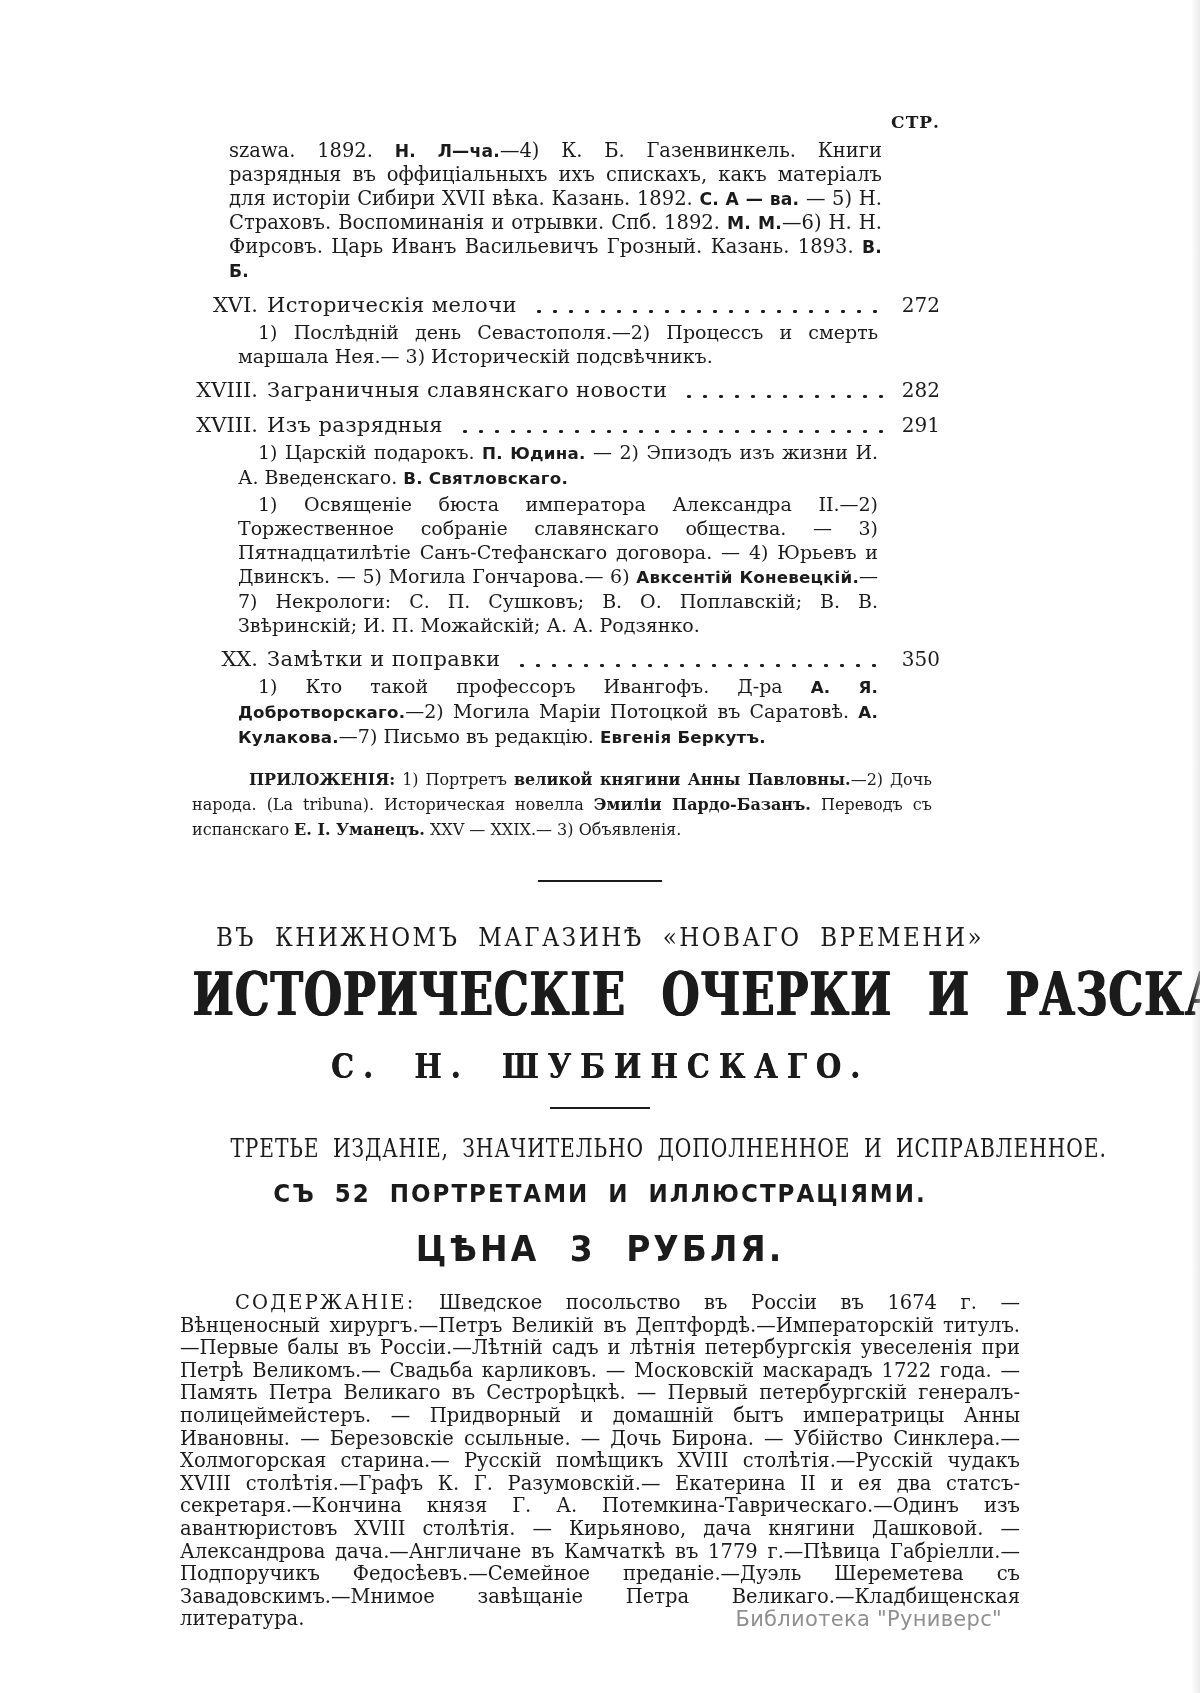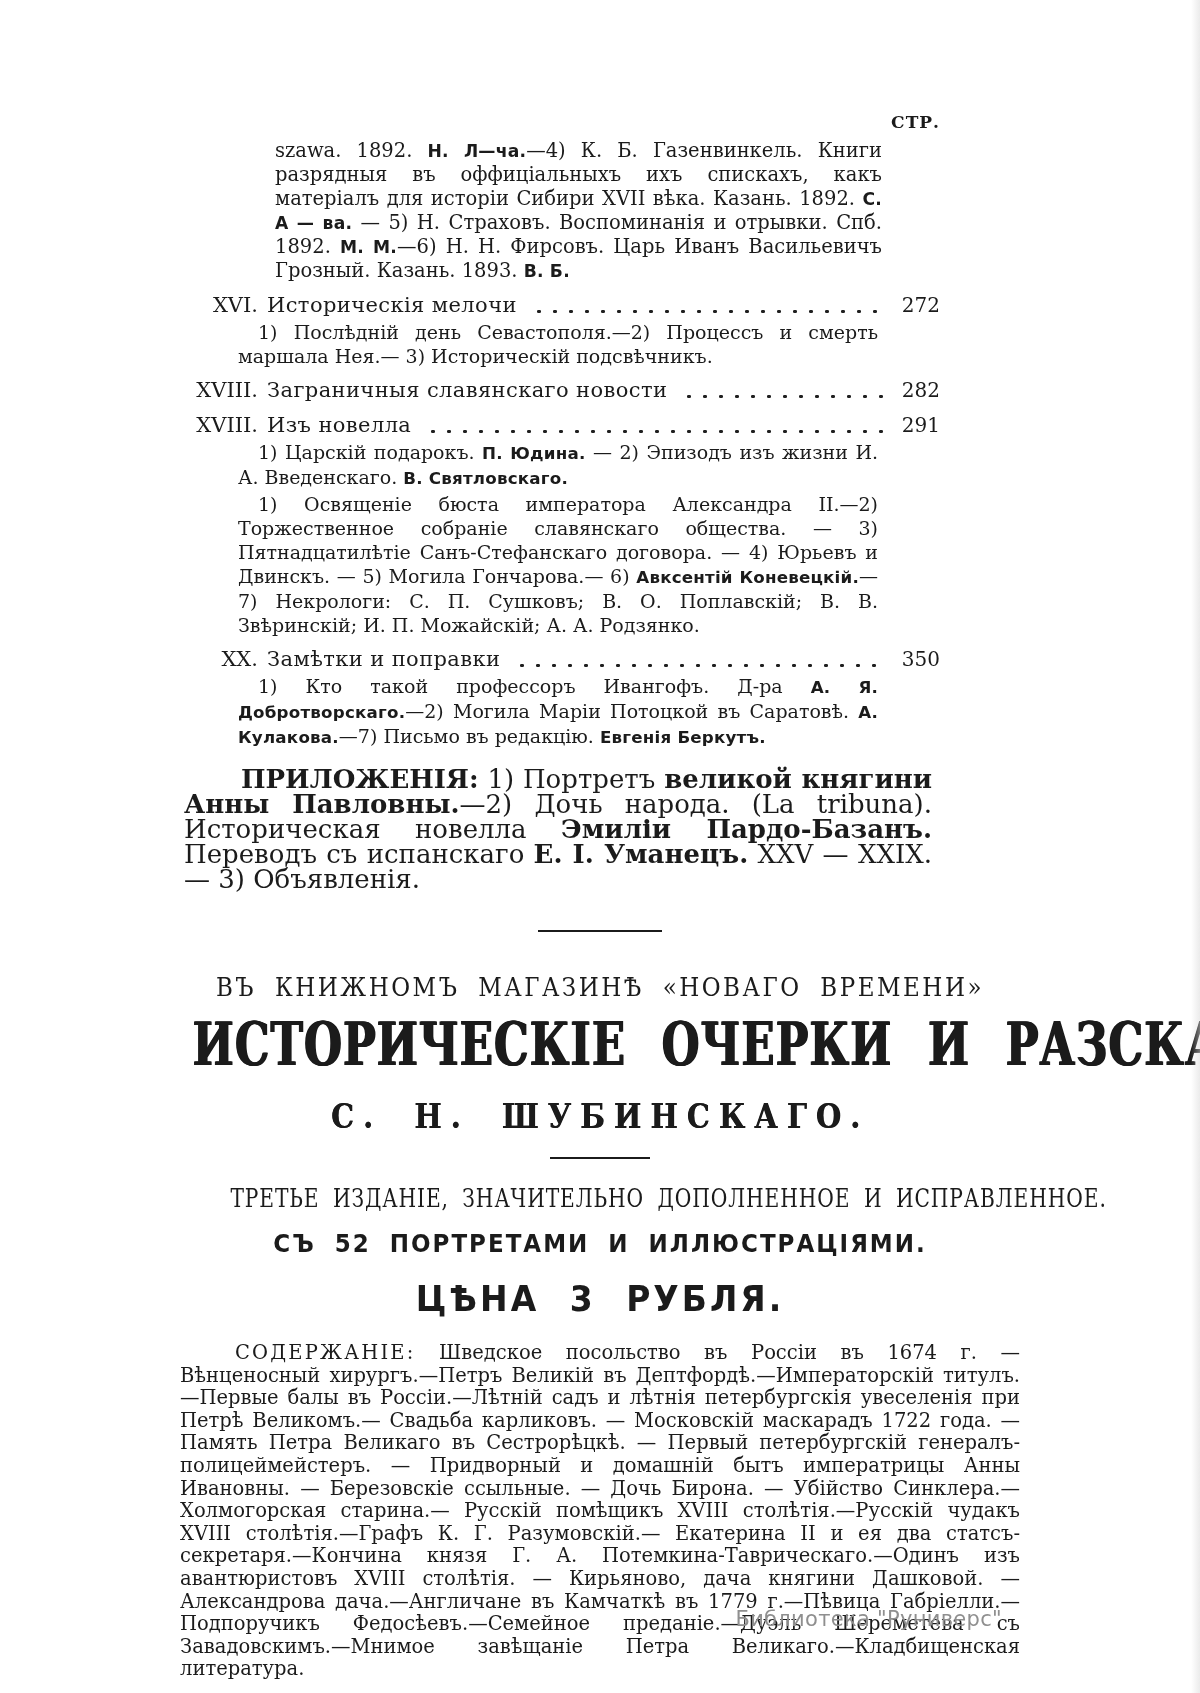--- a/index.html
+++ b/index.html
@@ -27,21 +27,21 @@
   .header-row {
     width: 760px; margin: 112px 0 0 180px;
     text-align: right;
     font-size: 17px; font-weight: bold; letter-spacing: 1px;
   }
 
   
   .toc { width: 760px; margin: 0 0 0 180px; }
 
   p.cont {
-    margin: 7px 58px 0 95px;
+    margin: 7px 58px 0 49px;
     text-align: justify;
     font-size: 19.5px; line-height: 24px;
   }
 
   .entry {
     display: flex; align-items: baseline;
     margin-top: 9px;
     font-size: 21px; line-height: 26px;
   }
   .entry .num { flex: 0 0 78px; text-align: right; padding-right: 9px; }
@@ -57,24 +57,24 @@
   .entry .pagenum { flex: 0 0 46px; text-align: right; font-size: 20px; }
 
   p.note {
     margin: 2px 62px 0 58px;
     text-indent: 20px;
     text-align: justify;
     font-size: 19px; line-height: 24px;
   }
 
   p.appendix {
-    margin: 18px 8px 0 4px;
+    margin: 18px 8px 0 12px;
     text-indent: 57px;
     text-align: justify;
-    font-size: 26px; line-height: 25px;
+    font-size: 16px; line-height: 25px;
   }
 
   
   .seg-r { }
   .seg-b { font-weight: bold; }
   .seg-sp { letter-spacing: 2.2px; }
   .seg-g {
     font-family: "DejaVu Sans", sans-serif;
     font-weight: bold; font-size: 0.88em; letter-spacing: .2px;
   }
@@ -171,21 +171,21 @@
 
     <div class="entry">
       <span class="num">XVIII.</span>
       <span class="title">Заграничныя славянскаго новости</span>
       <span class="leader"></span>
       <span class="pagenum">282</span>
     </div>
 
     <div class="entry">
       <span class="num">XVIII.</span>
-      <span class="title">Изъ новелла</span>
+      <span class="title">Изъ разрядныя</span>
       <span class="leader"></span>
       <span class="pagenum">291</span>
     </div>
     <p class="note"><span class="seg-r">1) Царскій подарокъ. </span><span class="seg-g">П. Юдина.</span><span class="seg-r"> — 2) Эпизодъ изъ жизни И. А. Введенскаго. </span><span class="seg-g">В. Святловскаго.</span></p>
 
     <p class="note"><span class="seg-r">1) Освященіе бюста императора Александра II.—2) Торжественное собраніе славянскаго общества. — 3) Пятнадцатилѣтіе Санъ-Стефанскаго договора. — 4) Юрьевъ и Двинскъ. — 5) Могила Гончарова.— 6) </span><span class="seg-g">Авксентій Коневецкій.</span><span class="seg-r">— 7) Некрологи: С. П. Сушковъ; В. О. Поплавскій; В. В. Звѣринскій; И. П. Можайскій; А. А. Родзянко.</span></p>
 
     <div class="entry">
       <span class="num">XX.</span>
       <span class="title">Замѣтки и поправки</span>

